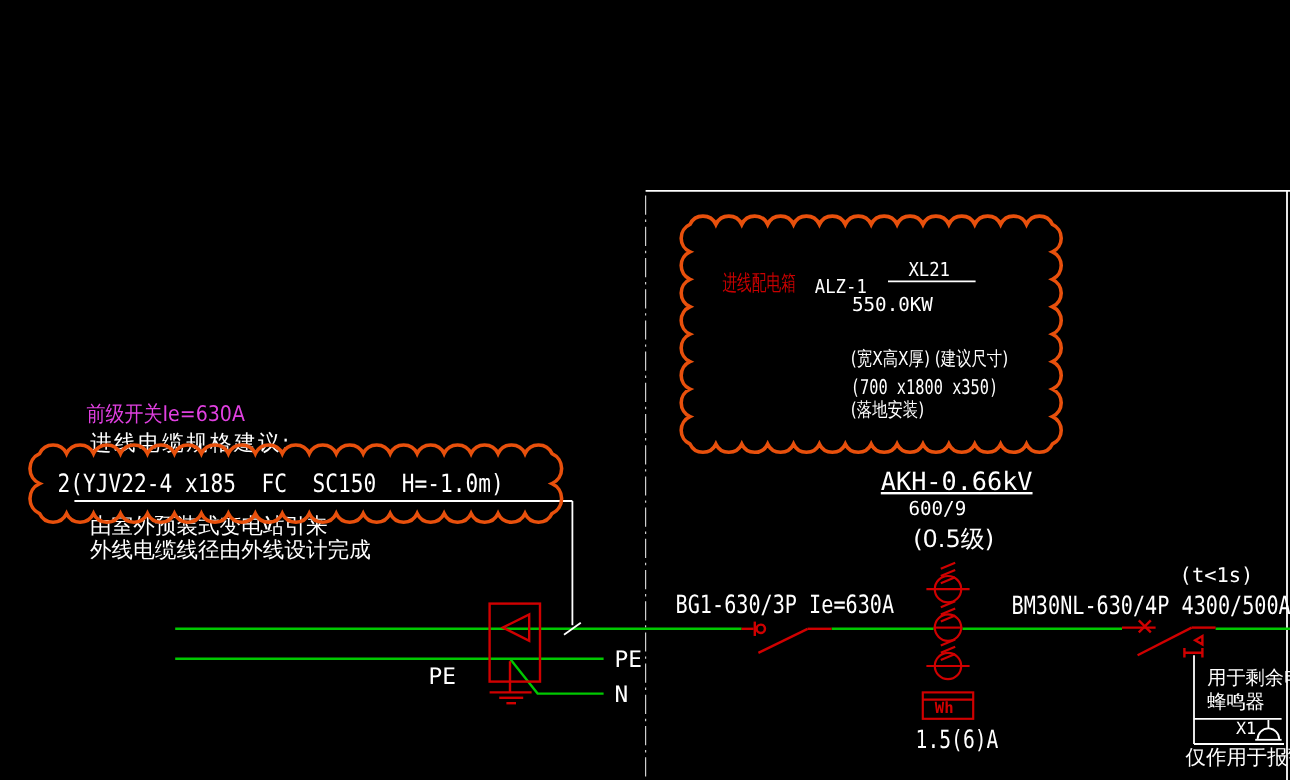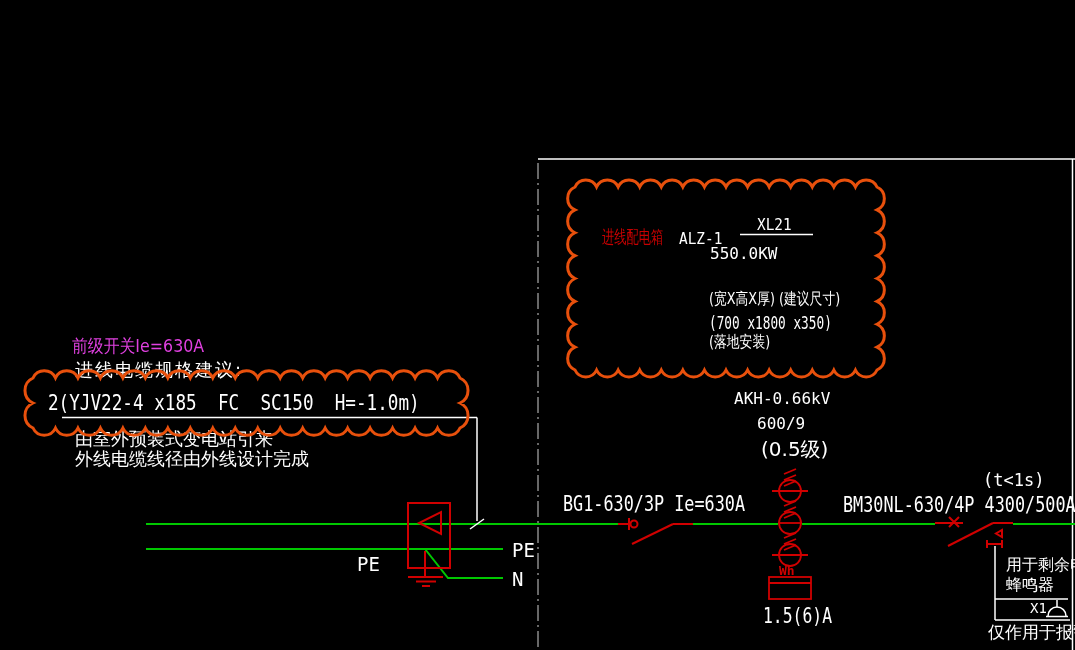--- a/index.html
+++ b/index.html
@@ -29,33 +29,33 @@
     <div class="t white cjk" style="left:75px;top:450px;font-size:18px;">外线电缆线径由外线设计完成</div>
 
     <div class="t dred cjk" style="left:602px;top:228px;font-size:18px;transform:scaleX(.68);">进线配电箱</div>
     <div class="t white mono" style="left:679px;top:231px;font-size:16px;transform:scaleX(.9);">ALZ-1</div>
     <div class="t white mono" style="left:757px;top:217px;font-size:16px;transform:scaleX(.9);">XL21</div>
     <div class="t white mono" style="left:710px;top:246px;font-size:16px;">550.0KW</div>
     <div class="t white cjk" style="left:709px;top:291px;font-size:16px;transform:scaleX(.8);">(宽X高X厚) (建议尺寸)</div>
     <div class="t white mono" style="left:709px;top:315px;font-size:17px;transform:scaleX(.75);">(700 x1800 x350)</div>
     <div class="t white cjk" style="left:709px;top:334px;font-size:16px;transform:scaleX(.8);">(落地安装)</div>
 
-    <div class="t white mono" style="left:734px;top:391px;font-size:16px;">AKH-0.66kV</div>
+    <div class="t white mono" style="left:734px;top:391px;font-size:21px;text-decoration:underline;">AKH-0.66kV</div>
     <div class="t white mono" style="left:757px;top:416px;font-size:16px;">600/9</div>
     <div class="t white cjk" style="left:761px;top:439px;font-size:20px;">(0.5级)</div>
 
     <div class="t white mono" style="left:563px;top:494px;font-size:21px;transform:scaleX(.8);">BG1-630/3P Ie=630A</div>
     <div class="t white mono" style="left:971px;top:472px;font-size:17px;margin-left:12px;">(t&lt;1s)</div>
     <div class="t white mono" style="left:843px;top:495px;font-size:21px;transform:scaleX(.8);">BM30NL-630/4P 4300/500A</div>
 
     <div class="t white mono" style="left:357px;top:555px;font-size:19px;">PE</div>
     <div class="t white mono" style="left:512px;top:541px;font-size:19px;">PE</div>
     <div class="t white mono" style="left:512px;top:570px;font-size:19px;">N</div>
 
-    <div class="t red mono" style="left:779px;top:564px;font-size:13px;font-weight:bold;">Wh</div>
+    <div class="t red mono" style="left:779px;top:584px;font-size:13px;font-weight:bold;">Wh</div>
     <div class="t white mono" style="left:763px;top:606px;font-size:21px;transform:scaleX(.78);">1.5(6)A</div>
 
     <div class="t white cjk" style="left:1006px;top:557px;font-size:16px;">用于剩余电流</div>
     <div class="t white cjk" style="left:1006px;top:577px;font-size:16px;">蜂鸣器</div>
     <div class="t white mono" style="left:1030px;top:601px;font-size:14px;">X1</div>
     <div class="t white cjk" style="left:988px;top:624px;font-size:17px;">仅作用于报警</div>
   </div>
 
   <svg class="overlay" width="1075" height="650" viewBox="0 0 1075 650">
 

